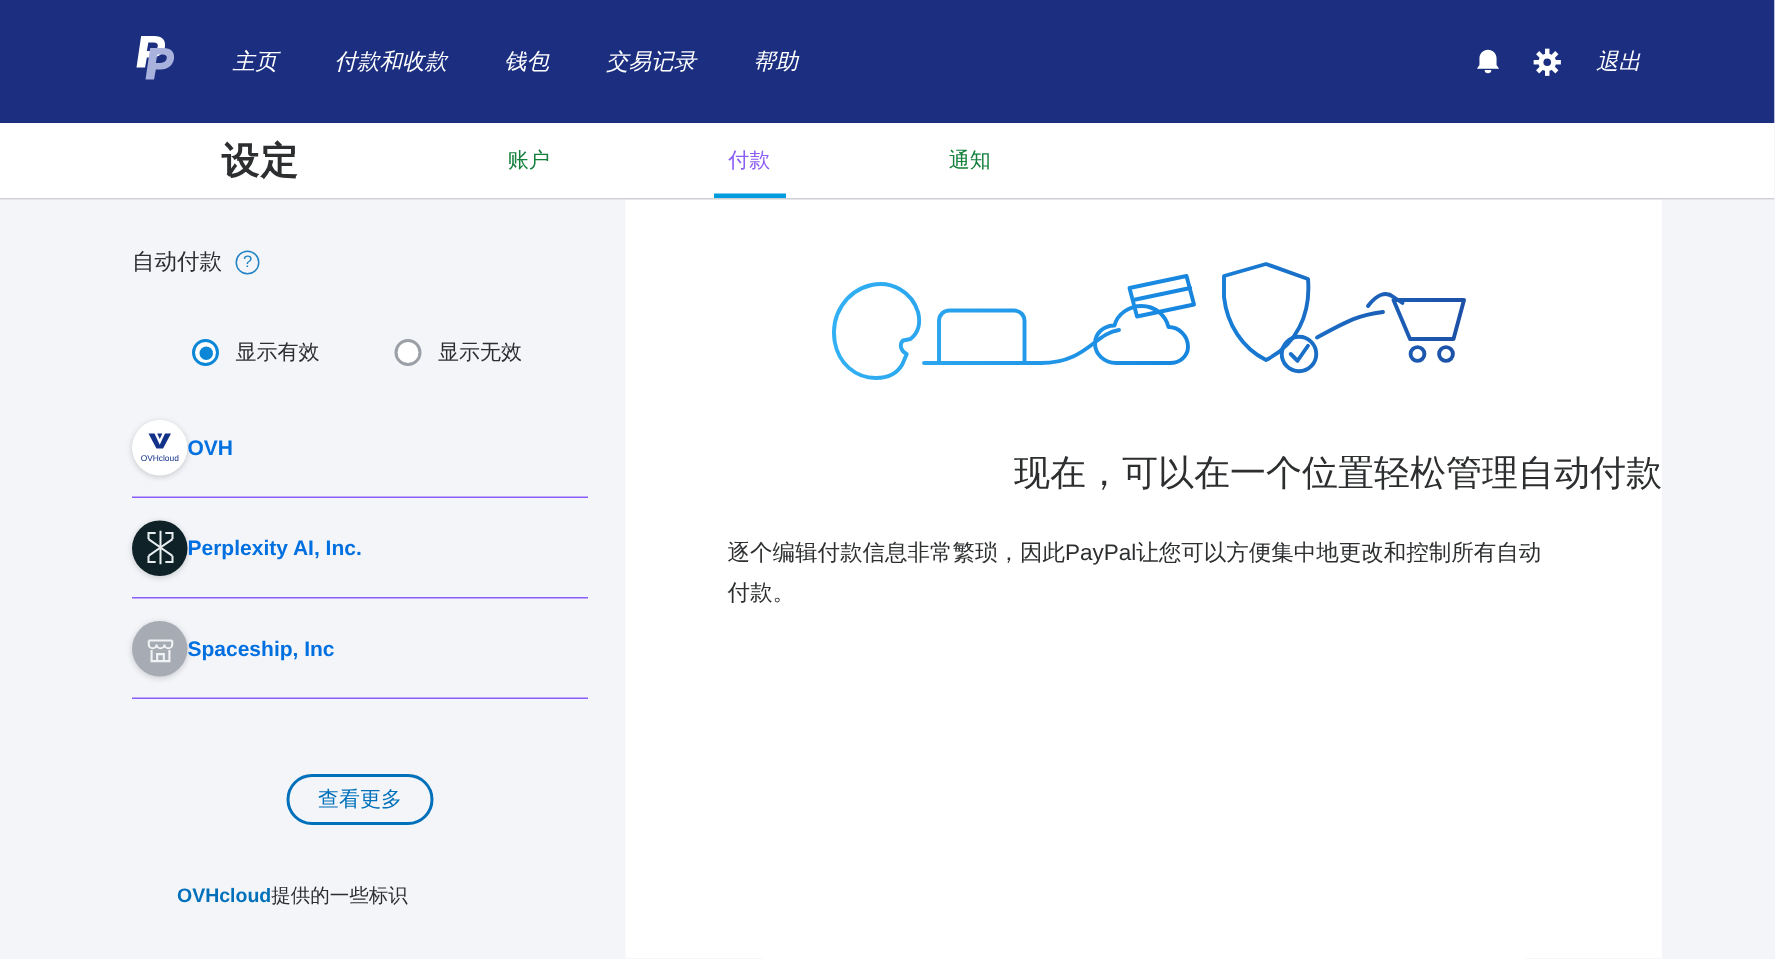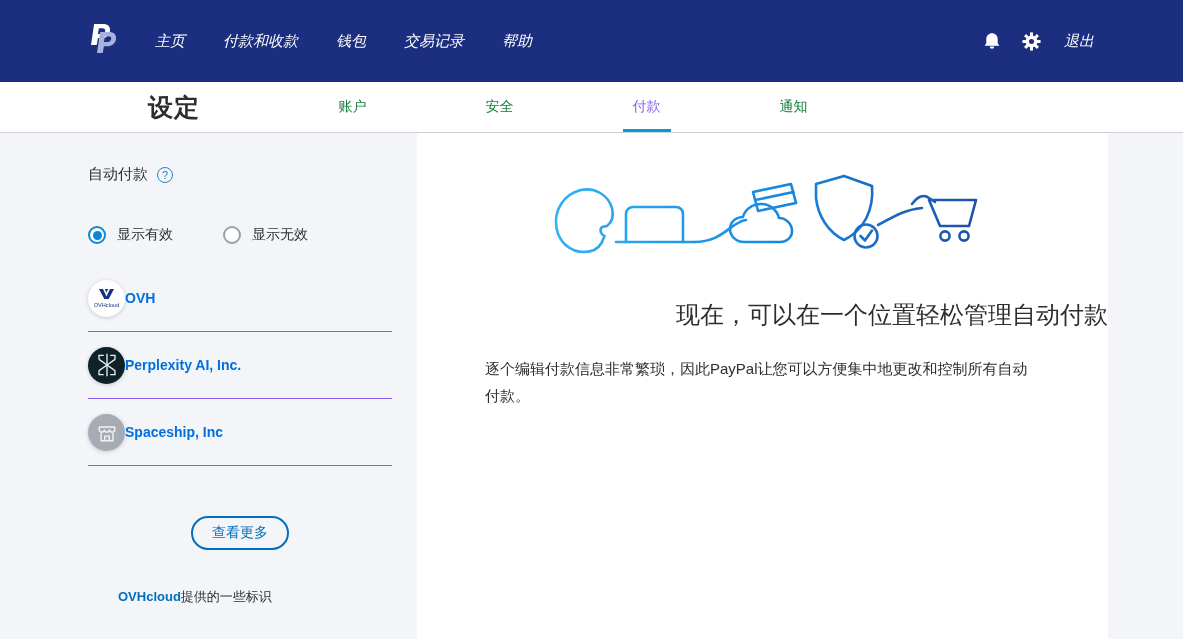--- a/index.html
+++ b/index.html
@@ -31,21 +31,21 @@
   .page { display:flex; height:506px; }
   .sidebar { width:417px; flex:0 0 auto; padding:32px 25px 0 88px; }
   .mainpanel { width:691px; flex:0 0 auto; background:#fff; padding-top:37px; }
   .rightgutter { flex:1; }
 
   
   .section-title-row { display:flex; align-items:center; gap:9px; }
   .section-title { font-size:15px; color:#2c2e2f; }
   .help-icon { width:16px; height:16px; border:1px solid #2283c5; border-radius:50%;
     color:#2283c5; font-size:11px; line-height:14px; text-align:center; cursor:pointer; }
-  .radios { display:flex; gap:50px; margin-top:42px; }
+  .radios { display:flex; gap:50px; margin-top:42px;margin-left:40px; }
   .radio { display:flex; align-items:center; gap:11px; font-size:14px; color:#2c2e2f; cursor:pointer; }
   .radio-circle { width:18px; height:18px; border-radius:50%; border:2px solid #9aa0a6;
     background:#fff; display:flex; align-items:center; justify-content:center; }
   .radio.selected .radio-circle { border-color:#0c87d8; }
   .radio.selected .radio-dot { width:9px; height:9px; border-radius:50%; background:#0c87d8; }
   .merchant-list { margin-top:21px; }
   .merchant-row { display:flex; align-items:center; height:67px;
     border-bottom:1px solid #8b5cf6; cursor:pointer; }
   .merchant-logo { width:37px; height:37px; border-radius:50%; flex:0 0 auto;
     display:flex; align-items:center; justify-content:center; background:#fff;
@@ -110,21 +110,20 @@
       </svg>
     </span>
     <span class="logout">退出</span>
   </div>
 </div>
 
 <div class="header">
   <div class="header-title">设定</div>
   <div class="tabs">
     <div class="tab">账户</div>
-    <div class="tab">安全</div>
     <div class="tab active">付款</div>
     <div class="tab">通知</div>
   </div>
 </div>
 
 <div class="page">
 
   <div class="sidebar">
     <div class="section-title-row">
       <span class="section-title">自动付款</span>

